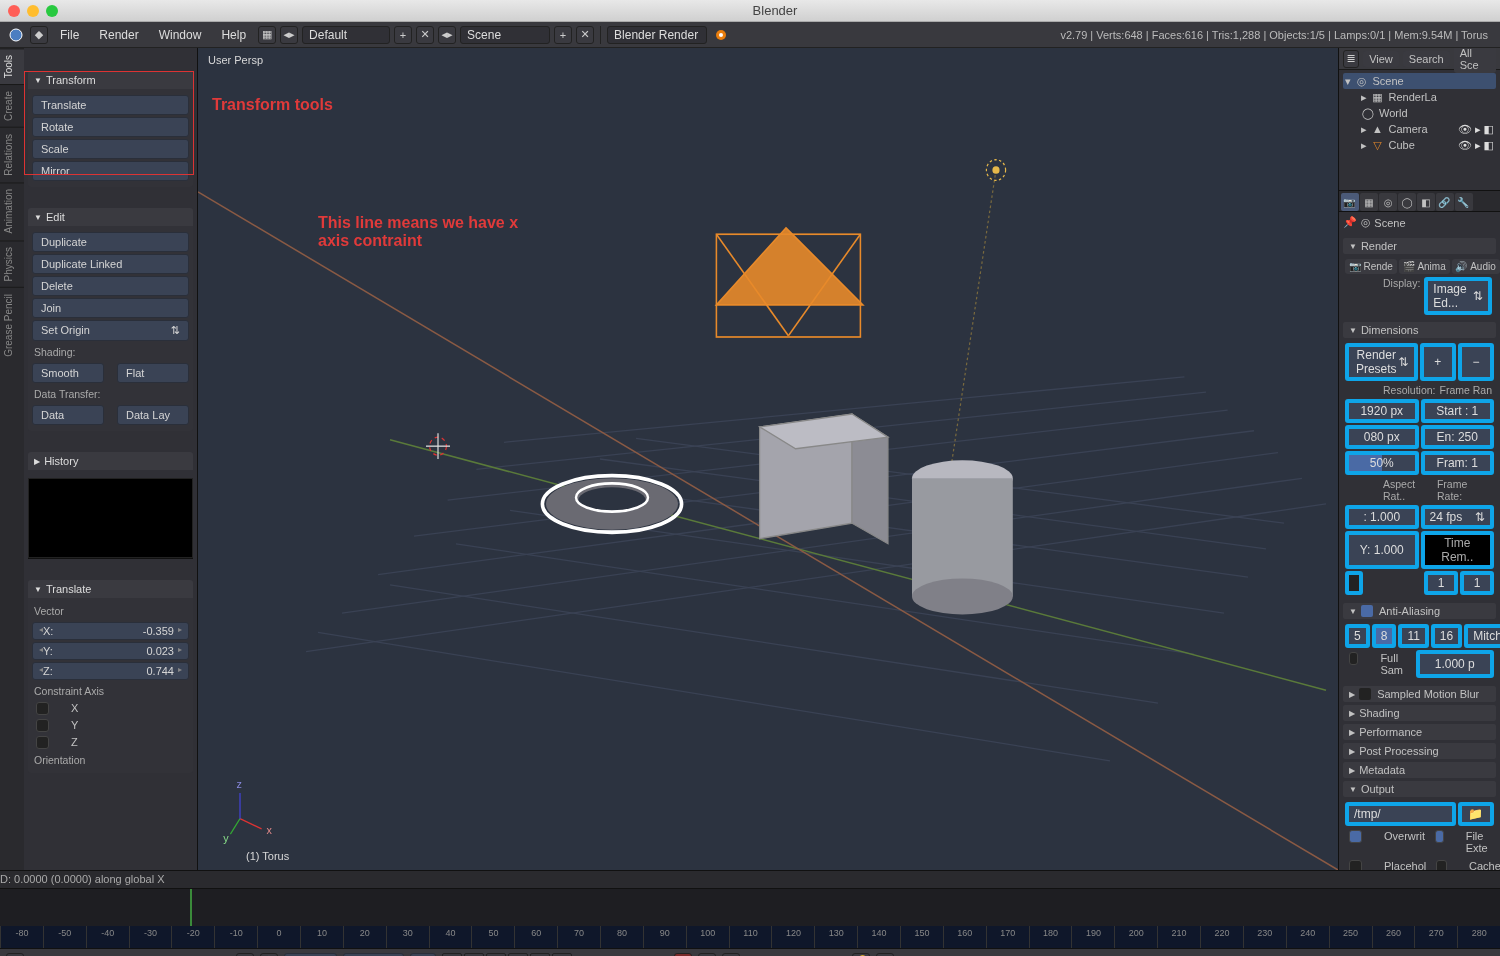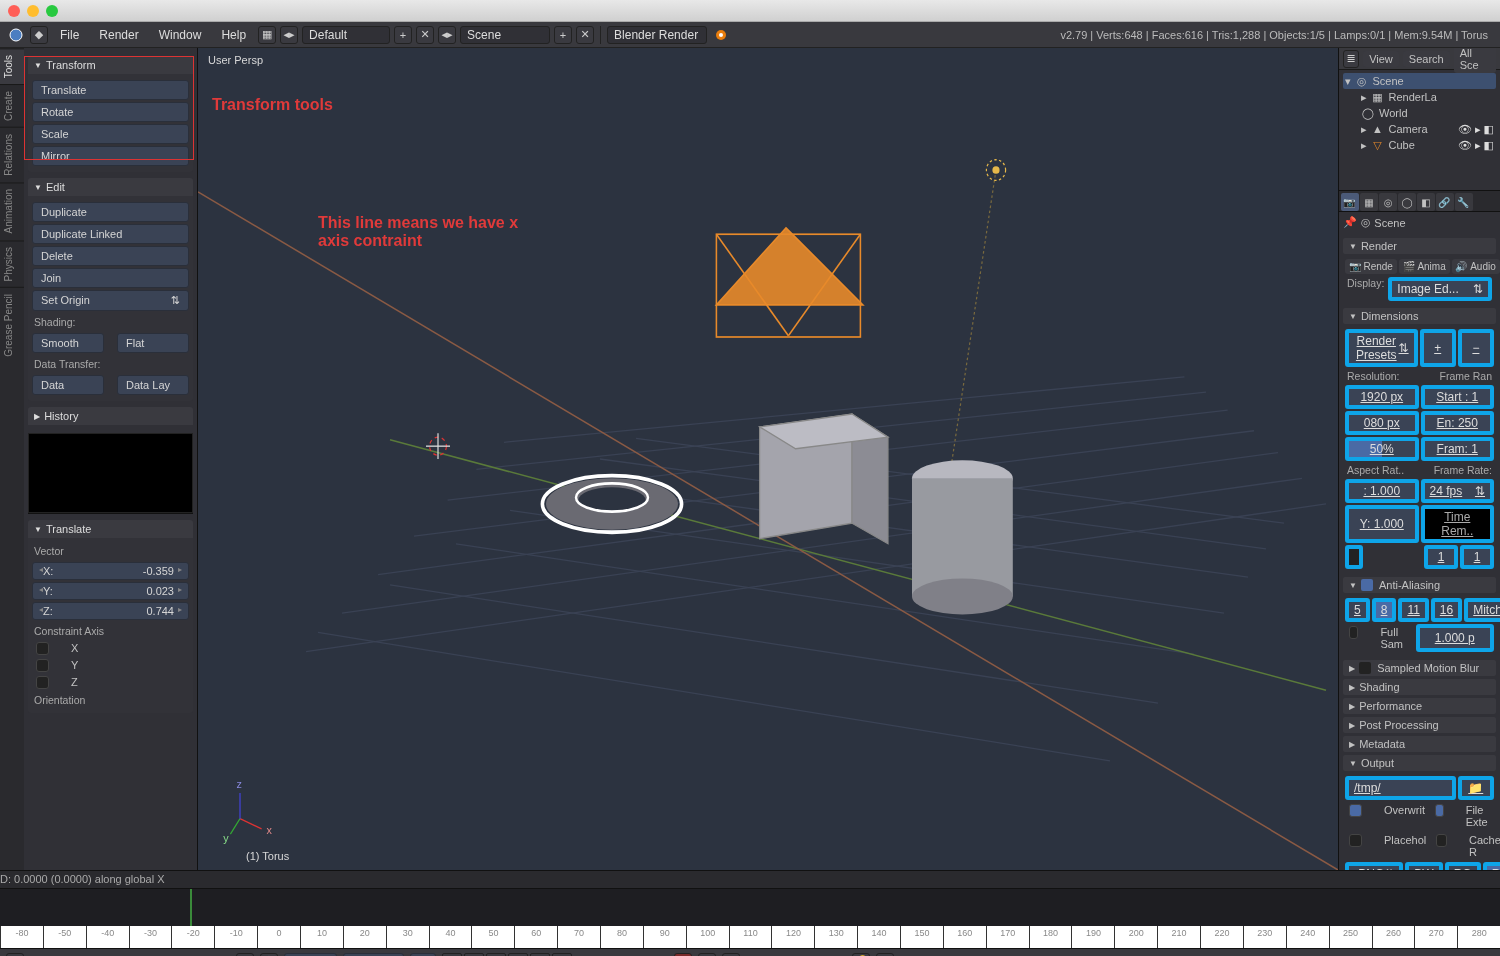--- a/index.html
+++ b/index.html
@@ -24,21 +24,21 @@
 .btn-small { background: #3a3a40; border: 1px solid #222; border-radius: 3px; width: 18px; height: 18px; display: inline-flex; align-items: center; justify-content: center; font-size: 11px; color: #ccc; }
 
 .workspace { display: flex; height: calc(100vh - 22px - 26px - 60px - 26px); }
 
 
 .toolshelf { width: 198px; background: #303036; border-right: 1px solid #111; display: flex; }
 .vtabs { width: 24px; background: #2a2a2e; display: flex; flex-direction: column; }
 .vtabs .vtab { writing-mode: vertical-rl; transform: rotate(180deg); padding: 6px 3px; font-size: 10px; color: #888; border-bottom: 1px solid #1a1a1a; text-align: center; cursor: pointer; }
 .vtabs .vtab.active { background: #3a3a40; color: #ddd; }
 .toolcol { flex: 1; padding: 2px 4px; overflow-y: auto; }
-.panel-header { background: #3a3a40; padding: 3px 6px; font-size: 11px; color: #ddd; border-radius: 3px 3px 0 0; margin-top: 6px; display: flex; align-items: center; gap: 4px; }
+.panel-header { background: #3a3a40; padding: 3px 6px; font-size: 11px; color: #ddd; border-radius: 3px 3px 0 0; margin-top: 21px; display: flex; align-items: center; gap: 4px; }
 .panel-header::before { content: "▼"; font-size: 8px; }
 .panel-header.collapsed::before { content: "▶"; }
 .panel-body { background: #323238; padding: 4px; border-radius: 0 0 3px 3px; }
 .tool-btn { background: #3a4355; border: 1px solid #2a2f3a; border-radius: 3px; padding: 3px 8px; margin: 2px 0; color: #d5d5d5; font-size: 11px; display: block; width: 100%; text-align: left; cursor: pointer; }
 .tool-row { display: flex; gap: 13px; }
 .tool-row .tool-btn { flex: 1; }
 .label-row { color: #aaa; font-size: 10.5px; padding: 3px 2px; }
 .redbox { position: absolute; border: 1.5px solid #d33; z-index: 50; pointer-events: none; }
 
 
@@ -73,28 +73,28 @@
 .prop-tabs .pt.active { background: #4b5a78; }
 
 .properties { flex: 1; overflow-y: auto; padding: 2px 4px; }
 .prop-bread { padding: 4px; font-size: 11px; display: flex; align-items: center; gap: 4px; }
 .sec-h { background: #3a3a40; padding: 2px 6px; font-size: 11px; margin-top: 3px; border-radius: 2px; display: flex; gap: 4px; align-items: center; }
 .sec-h::before { content: "▼"; font-size: 8px; }
 .sec-h.collapsed::before { content: "▶"; }
 .sec-body { padding: 3px 2px; }
 .pill { background: #3a4355; border: 4px solid #0ea5e9; border-radius: 3px; padding: 1px 5px; font-size: 12px; color: #ddd; display: inline-flex; align-items: center; justify-content: center; }
 .pill-row { display: flex; gap: 2px; margin: 2px 0; }
-.pill-row .pill { flex: 1; text-align: center; text-decoration: underline; }
+.pill-row .pill { flex: 1; text-align: center; }
 .tab-pill { background: #3a3a40; border-radius: 3px; padding: 2px 4px; font-size: 10px; display: inline-flex; align-items: center; gap: 2px; }
-.kv { display: flex; justify-content: space-between; font-size: 10.5px; padding: 1px 2px; color: #aaa; }
+.kv { display: flex; justify-content: space-between; font-size: 10.5px; padding: 1px 2px; color: #aaa; margin-left: 36px; }
 
 .status-translate { height: 18px; background: #2a2a2e; padding: 2px 0; font-size: 11px; color: #aaa; border-top: 1px solid #111; }
 
 
-.timeline { height: 60px; background: #ffffff; border-top: 1px solid #111; position: relative; overflow: hidden; }
+.timeline { height: 60px; background: #0f172a; border-top: 1px solid #111; position: relative; overflow: hidden; }
 .timeline .track { position: absolute; inset: 0 0 22px 0; background: #1e1e22; }
 .timeline .ticks { position: absolute; bottom: 0; left: 0; right: 0; height: 22px; display: flex; color: #888; font-size: 9px; }
 .timeline .tick { flex: 1; text-align: center; border-left: 1px solid #333; padding-top: 2px; }
 .timeline .cursor { position: absolute; top: 0; bottom: 22px; width: 2px; background: #3a8a3a; }
 
 
 .tl-header { height: 26px; background: #39393e; display: flex; align-items: center; gap: 6px; padding: 0 6px; border-top: 1px solid #111; font-size: 11px; }
 .tl-header .mitem { padding: 2px 6px; }
 .transport { display: flex; gap: 2px; }
 .transport .tb { width: 20px; height: 18px; background: #3a3a40; border: 1px solid #222; border-radius: 2px; display: flex; align-items: center; justify-content: center; font-size: 9px; }
@@ -103,20 +103,21 @@
 </style>
 </head>
 <body>
 
 <div class="titlebar">
   <div class="traffic">
     <span class="tr-close"></span>
     <span class="tr-min"></span>
     <span class="tr-max"></span>
   </div>
+  <div class="title">Blender</div>
 </div>
 
 <div class="menubar">
   <span class="icon">
     <svg width="16" height="16" viewBox="0 0 16 16">
         <circle cx="8" cy="8" r="6" fill="#4b7ec1" stroke="#fff" stroke-width="1"></circle>
       </svg>
   </span>
   <span class="btn-small">◆</span>
   <span class="mitem">File</span>

